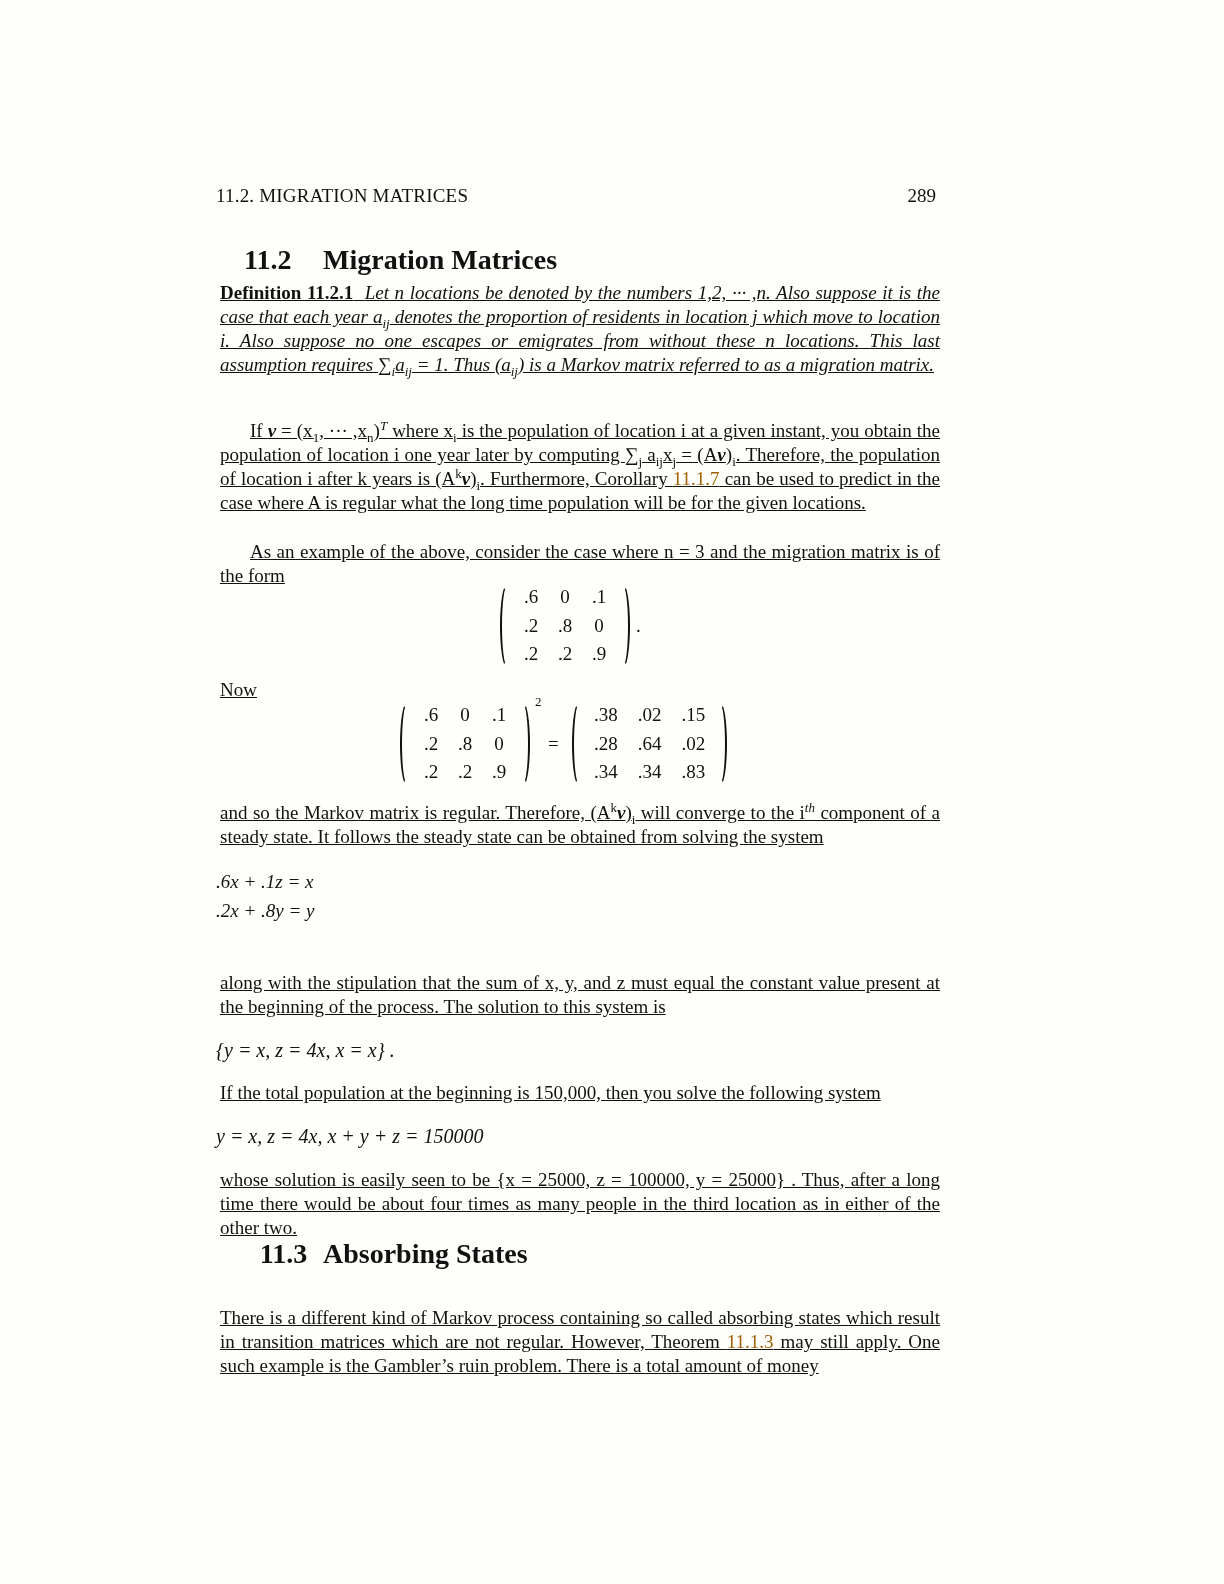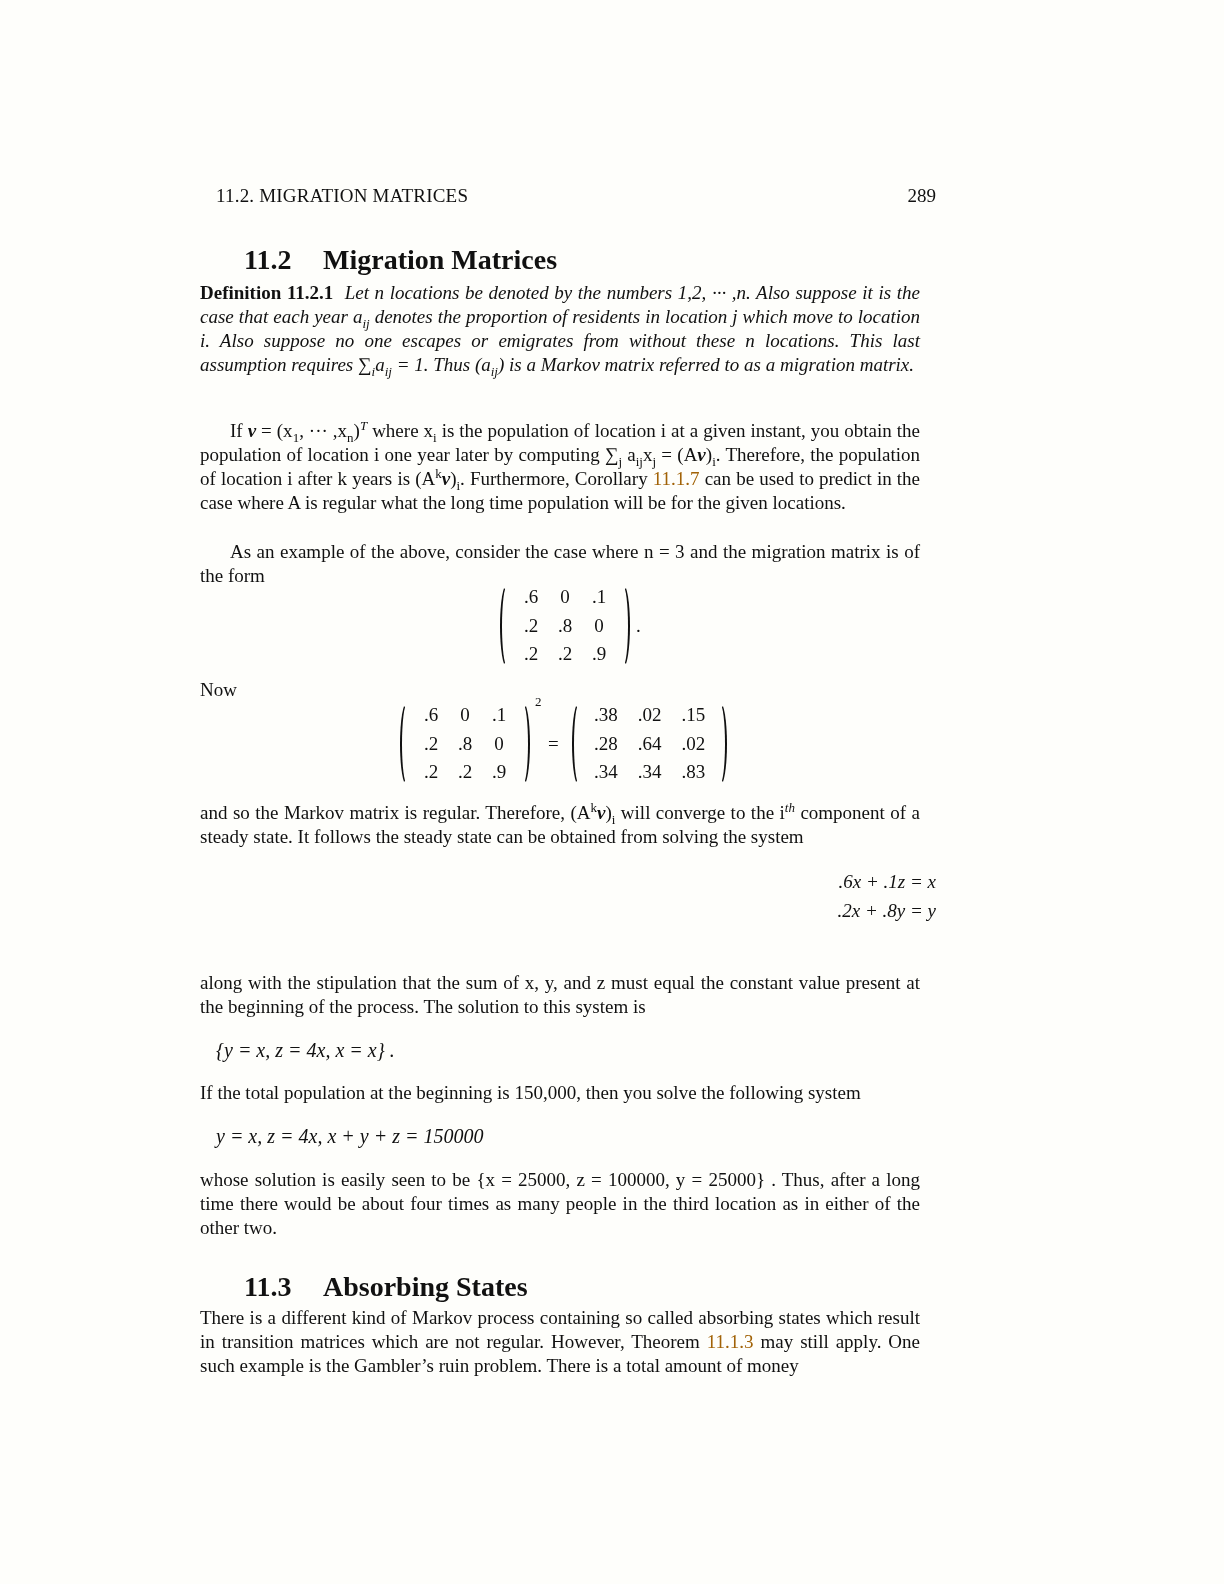--- a/index.html
+++ b/index.html
@@ -11,42 +11,42 @@
     position: relative;
     overflow: hidden;
   }
   .abs { position: absolute; }
   .running-head { position: absolute; top: 185px; left: 216px; width: 720px; font-size: 19px; }
   .running-head .title { position: absolute; left: 0; letter-spacing: 0.2px; }
   .running-head .num { position: absolute; right: 0; }
   h2 { position: absolute; margin: 8px; font-size: 28px; font-weight: bold; left: 236px; }
   h2 .secnum { display: inline-block; width: 79px; }
   .para {
-    position: absolute; left: 200px; width: 720px;
-    font-size: 19px; line-height: 24px; text-align: justify;
+    position: absolute; left: 220px; width: 720px;
+    font-size: 19px; line-height: 24px; text-align: justify; text-decoration: underline;
   }
   .para.indent { text-indent: 30px; }
   .it { font-style: italic; }
   .b { font-weight: bold; }
   .bi { font-weight: bold; font-style: italic; }
   .link { color: #a16207; }
   sub, sup { font-size: 13px; line-height: 0; }
   .center-eq { position: absolute; left: 216px; width: 720px; font-size: 20px; }
   .matrix {
     position: absolute; display: flex; align-items: center;
   }
   .paren {
     width: 14px; height: 84px; border: 2px solid #111; box-sizing: border-box;
   }
   .paren.l { border-right: none; border-top-color: transparent; border-bottom-color: transparent; border-radius: 50% 0 0 50% / 50% 0 0 50%; }
   .paren.r { border-left: none; border-top-color: transparent; border-bottom-color: transparent; border-radius: 0 50% 50% 0 / 0 50% 50% 0; }
   .grid { display: grid; grid-template-columns: repeat(3, auto); column-gap: 16px; row-gap: 4px; padding: 0 8px; font-size: 19px; line-height: 24.5px; }
   .grid span { text-align: center; min-width: 18px; }
   .eqsys { position: absolute; left: 216px; width: 720px; font-size: 19px; }
-  .eqsys div { text-align: right; height: 28.5px; }
+  .eqsys div { text-align: left; height: 28.5px; }
 </style>
 </head>
 <body>
 
 <div class="running-head">
   <span class="title">11.2.  MIGRATION MATRICES</span>
   <span class="num">289</span>
 </div>
 
 <h2 style="top:236px;">
@@ -125,17 +125,17 @@
 <div class="para" style="top:971px;">along with the stipulation that the sum of x, y, and z must equal the constant value present at the beginning of the process. The solution to this system is</div>
 
 <div class="center-eq it" style="top:1039px;">{y = x, z = 4x, x = x} .</div>
 
 <div class="para" style="top:1081px;">If the total population at the beginning is 150,000, then you solve the following system</div>
 
 <div class="center-eq it" style="top:1125px;">y = x,  z = 4x,  x + y + z = 150000</div>
 
 <div class="para" style="top:1168px;">whose solution is easily seen to be {x = 25000, z = 100000, y = 25000} . Thus, after a long time there would be about four times as many people in the third location as in either of the other two.</div>
 
-<h2 style="top:1263px;">
+<h2 style="top:1230px;text-align:center;">
   <span class="secnum">11.3</span><span>Absorbing States</span>
 </h2>
 
 <div class="para" style="top:1306px;"><span>There is a different kind of Markov process containing so called absorbing states which result in transition matrices which are not regular.  However, Theorem </span><span class="link">11.1.3</span><span> may still apply. One such example is the Gambler’s ruin problem. There is a total amount of money</span></div>
 
 </body></html>

